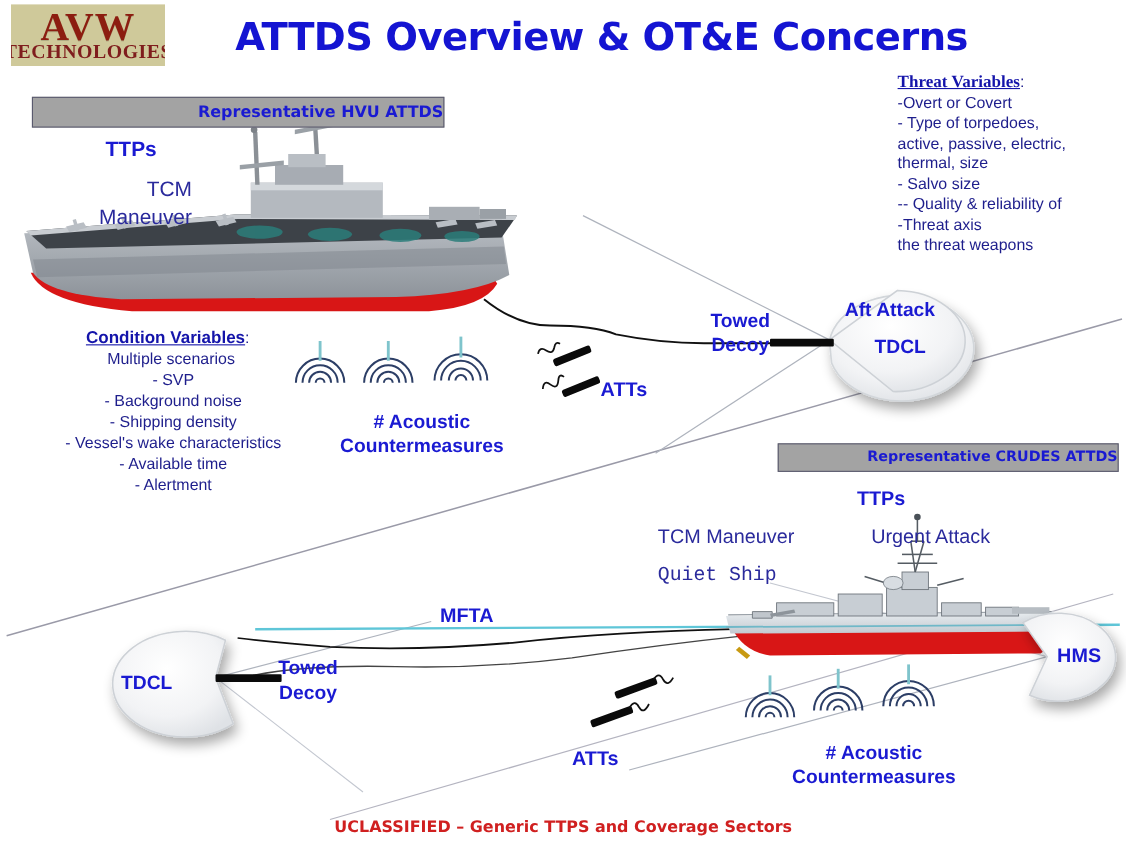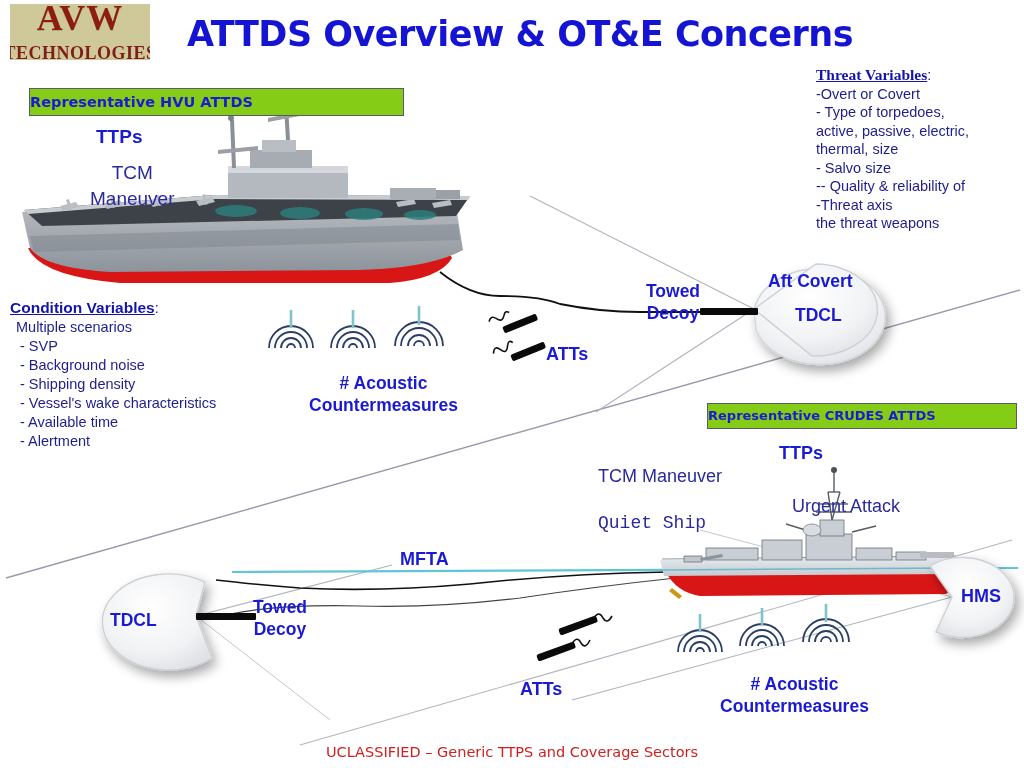--- a/index.html
+++ b/index.html
@@ -9,81 +9,81 @@
     background:#ffffff;
     font-family:"Liberation Sans", sans-serif;
     overflow:hidden;
     position:relative;
   }
   .stage{position:absolute;left:0;top:0;width:1024px;height:768px;}
   .abs{position:absolute;}
 
   
   #logo{left:10px;top:4px;width:140px;height:56px;background:#cfc99a;
-        display:flex;flex-direction:column;align-items:center;justify-content:space-between;
+        display:flex;flex-direction:column;align-items:center;justify-content:center;
         overflow:hidden;}
   #logo .avw{font-family:"Liberation Serif", serif;font-weight:bold;font-size:36px;
         color:#8c1d10;line-height:32px;letter-spacing:1px;margin-top:-2px;
         text-shadow:0 1px 0 rgba(0,0,0,.15);}
   #logo .tech{font-family:"Liberation Serif", serif;font-weight:bold;font-size:18px;
         color:#7f1d1d;letter-spacing:.5px;line-height:14px;}
 
   
-  #title{left:160px;top:14px;width:720px;text-align:center;
+  #title{left:160px;top:14px;width:720px;text-align:right;
         font-size:35px;font-weight:bold;color:#1414d2;
         font-family:"DejaVu Sans", sans-serif;letter-spacing:-.5px;}
 
   
-  .boxhdr{border:1.5px solid #5a5a6e;background:#84cc16;
-        color:#1a1ad2;font-weight:bold;text-align:left;
+  .boxhdr{border:1.5px solid #5a5a6e;background:#a3a3a3;
+        color:#1a1ad2;font-weight:bold;text-align:right;
         font-family:"DejaVu Sans", sans-serif;}
   #hvu-box{left:29px;top:88px;width:373px;height:26px;line-height:26px;font-size:14.5px;}
   #crudes-box{left:707px;top:403px;width:308px;height:24px;line-height:24px;font-size:13px;}
 
   
   .navytxt{color:#1e1e8c;font-family:"Liberation Sans", sans-serif;}
   .blk-head{font-weight:bold;text-decoration:underline;color:#1414aa;}
 
   #threat{left:816px;top:66px;width:205px;font-size:14.5px;line-height:18.5px;}
   #threat .blk-head{font-size:15.5px;font-family:Liberation Serif, serif;}
 
-  #condition{left:10px;top:298px;width:285px;font-size:14.5px;line-height:19px;}
+  #condition{left:10px;top:298px;width:285px;font-size:14.5px;line-height:19px;text-align:center;}
   #condition .blk-head{font-size:15.5px;}
   #condition .lst{padding-left:10px;}
   #ttps-top{left:96px;top:126px;font-size:19px;font-weight:bold;color:#1a1ad2;}
   #tcm-top{left:90px;top:160px;font-size:19px;color:#2a2a9c;
-           font-family:"Liberation Sans", sans-serif;line-height:26px;text-align:center;}
+           font-family:"Liberation Sans", sans-serif;line-height:26px;text-align:right;}
 
   #acm-top{left:276px;top:372px;width:215px;text-align:center;font-size:17.5px;
            font-weight:bold;color:#1a1ad2;line-height:22px;}
   #atts-top{left:546px;top:344px;font-size:18px;font-weight:bold;color:#1a1ad2;}
   #towed-top{left:630px;top:280px;width:86px;text-align:center;font-size:17.5px;
            font-weight:bold;color:#1a1ad2;line-height:22px;}
   #aft-sector{left:768px;top:271px;font-size:17.5px;font-weight:bold;color:#1a1ad2;}
   #tdcl-top{left:795px;top:305px;font-size:17.5px;font-weight:bold;color:#1a1ad2;}
 
   #ttps-bot{left:779px;top:443px;font-size:18px;font-weight:bold;color:#1a1ad2;}
-  #tcm-bot{left:598px;top:466px;font-size:18px;color:#2a2a9c;
+  #tcm-bot{left:598px;top:478px;font-size:18px;color:#2a2a9c;
            font-family:"Liberation Sans", sans-serif;}
-  #urgent{left:792px;top:496px;font-size:18px;color:#2a2a9c;
+  #urgent{left:792px;top:478px;font-size:18px;color:#2a2a9c;
            font-family:"Liberation Sans", sans-serif;}
   #quiet{left:598px;top:513px;font-size:18px;color:#2a2a9c;
            font-family:Liberation Mono, monospace;}
 
   #mfta{left:400px;top:549px;font-size:18px;font-weight:bold;color:#1a1ad2;}
   #tdcl-bot{left:110px;top:610px;font-size:17.5px;font-weight:bold;color:#1a1ad2;}
   #towed-bot{left:237px;top:596px;width:86px;text-align:center;font-size:17.5px;
            font-weight:bold;color:#1a1ad2;line-height:22px;}
   #hms{left:961px;top:586px;font-size:18px;font-weight:bold;color:#1a1ad2;}
   #atts-bot{left:520px;top:679px;font-size:18px;font-weight:bold;color:#1a1ad2;}
   #acm-bot{left:672px;top:673px;width:245px;text-align:center;font-size:17.5px;
            font-weight:bold;color:#1a1ad2;line-height:22px;}
 
   #footer{left:0;top:744px;width:1024px;text-align:center;font-size:14.5px;
-          font-weight:normal;color:#d02020;font-family:"DejaVu Sans", sans-serif;}
+          font-weight:bold;color:#d02020;font-family:"DejaVu Sans", sans-serif;}
 
   svg.layer{position:absolute;left:0;top:0;width:1024px;height:768px;pointer-events:none;}
 </style>
 </head>
 <body>
 
 <div class="stage">
 
   <svg class="layer" viewBox="0 0 1024 768">
     <defs>
@@ -363,21 +363,21 @@
     </div>
   <div class="abs nl" id="acm-top">
       <div>#  Acoustic</div>
       <div>Countermeasures</div>
     </div>
   <div class="abs" id="atts-top">ATTs</div>
   <div class="abs nl" id="towed-top">
       <div>Towed</div>
       <div>Decoy</div>
     </div>
-  <div class="abs" id="aft-sector">Aft Covert</div>
+  <div class="abs" id="aft-sector">Aft Attack</div>
   <div class="abs" id="tdcl-top">TDCL</div>
 
   <div class="abs" id="ttps-bot">TTPs</div>
   <div class="abs" id="tcm-bot">TCM Maneuver</div>
   <div class="abs" id="urgent">Urgent Attack</div>
   <div class="abs" id="quiet">Quiet Ship</div>
   <div class="abs" id="mfta">MFTA</div>
   <div class="abs" id="tdcl-bot">TDCL</div>
   <div class="abs nl" id="towed-bot">
       <div>Towed</div>

